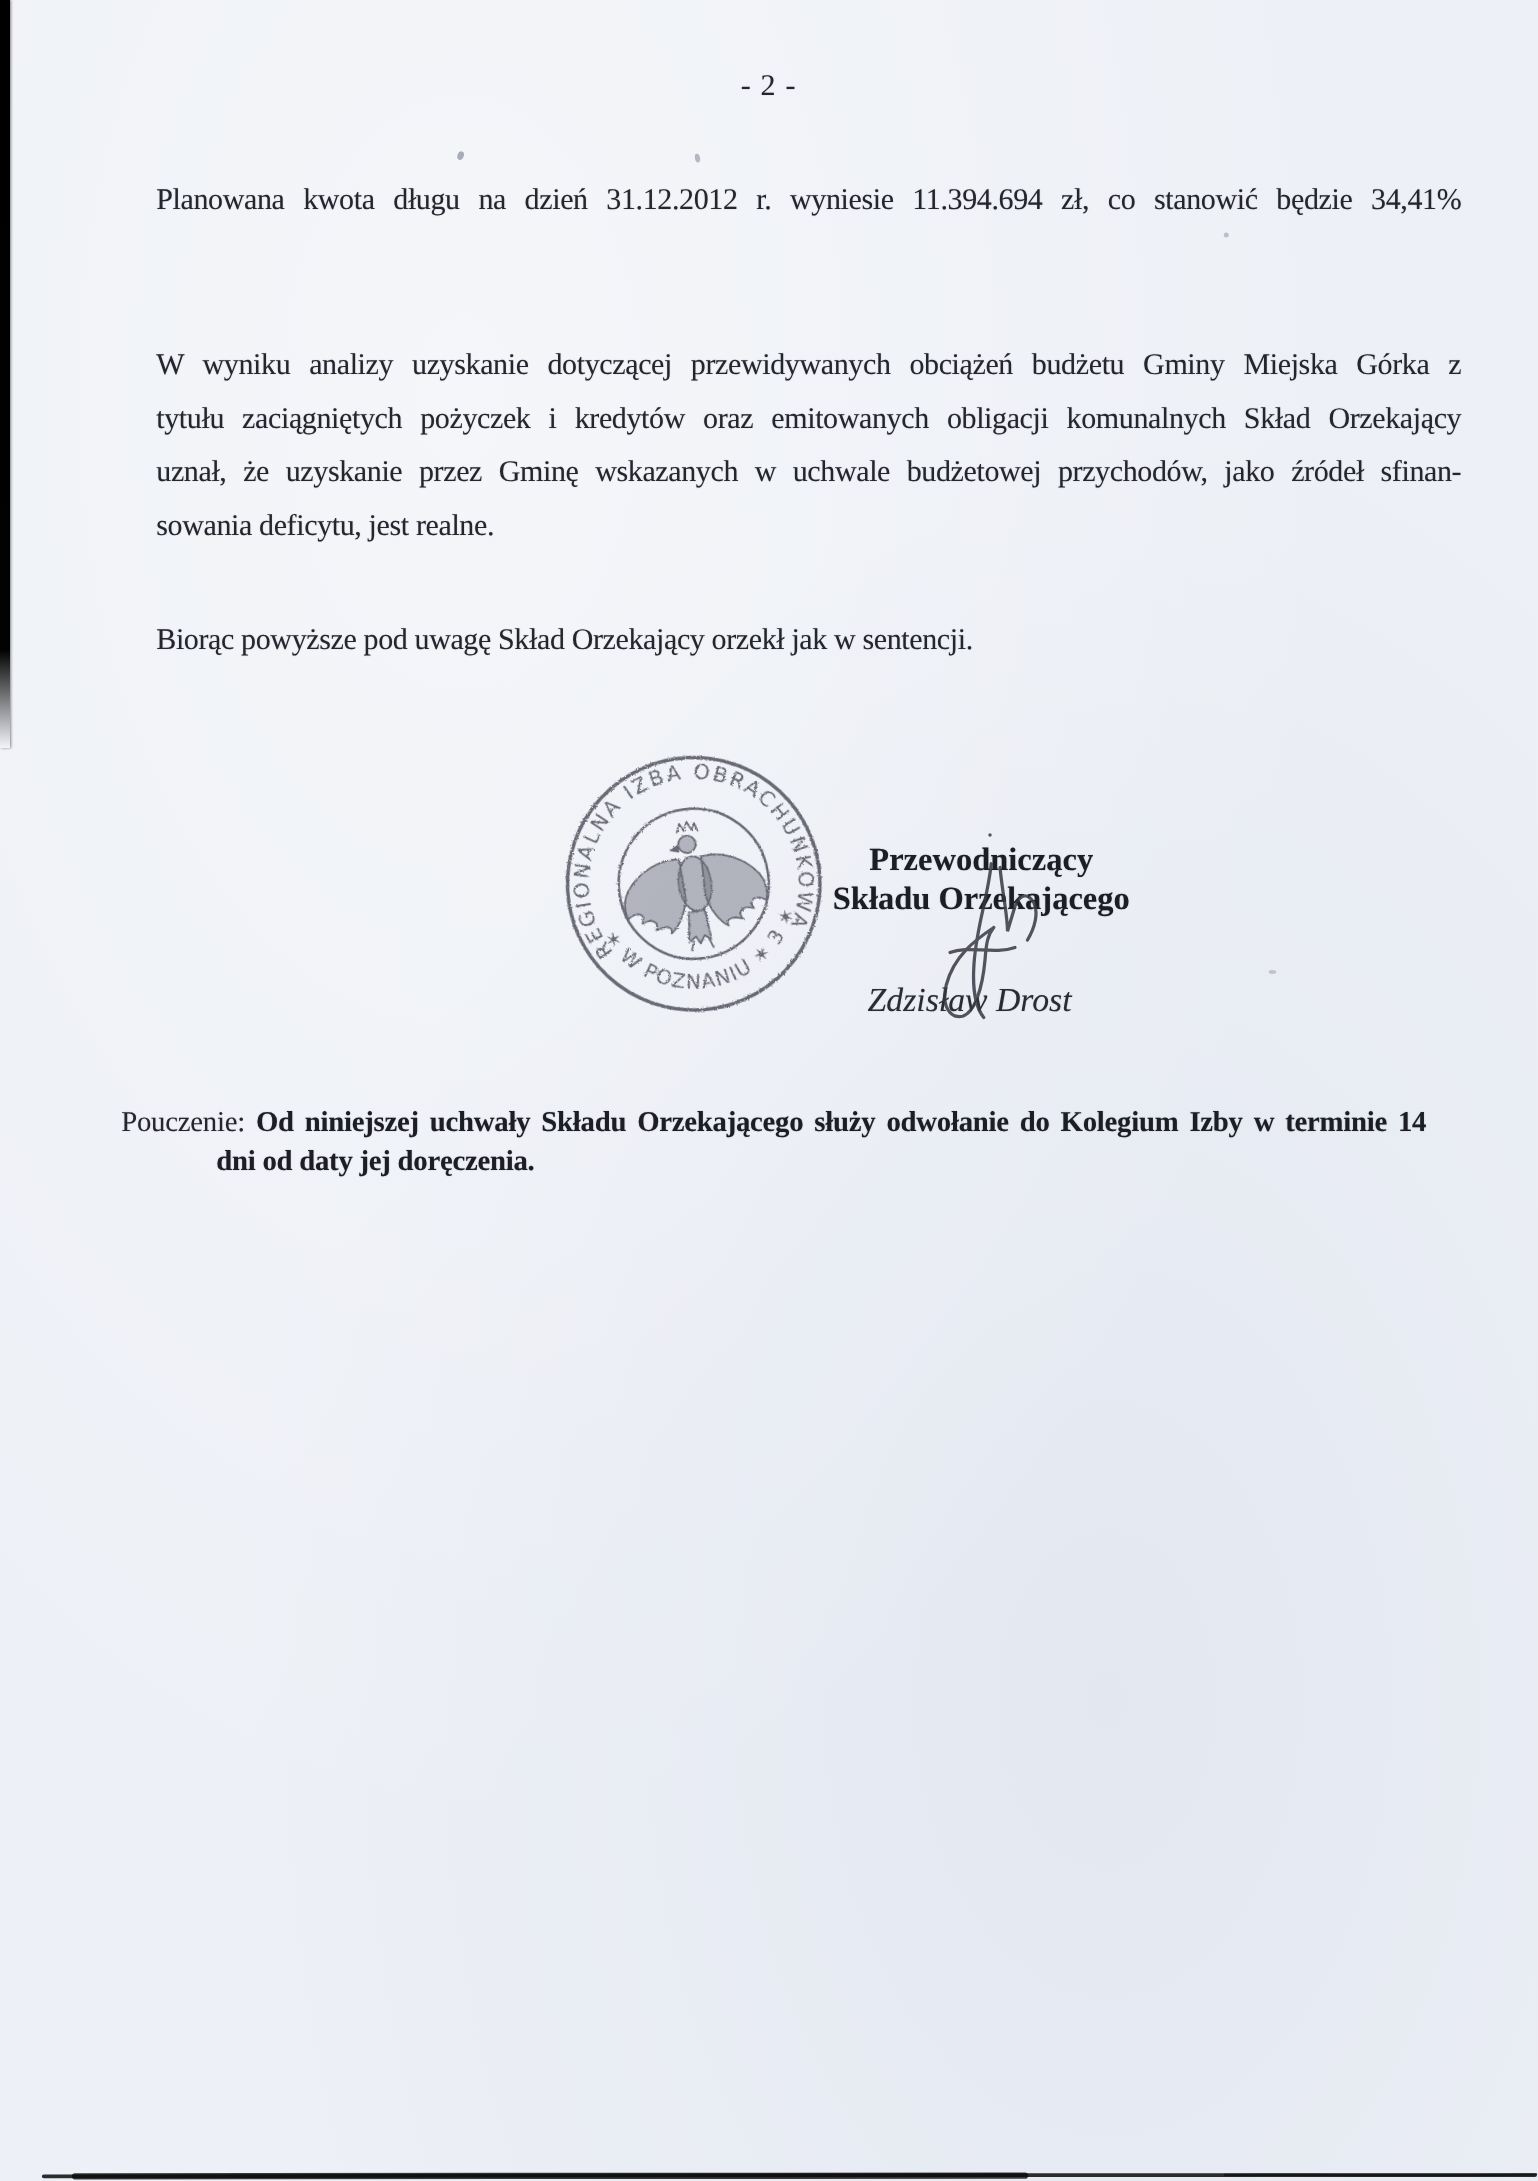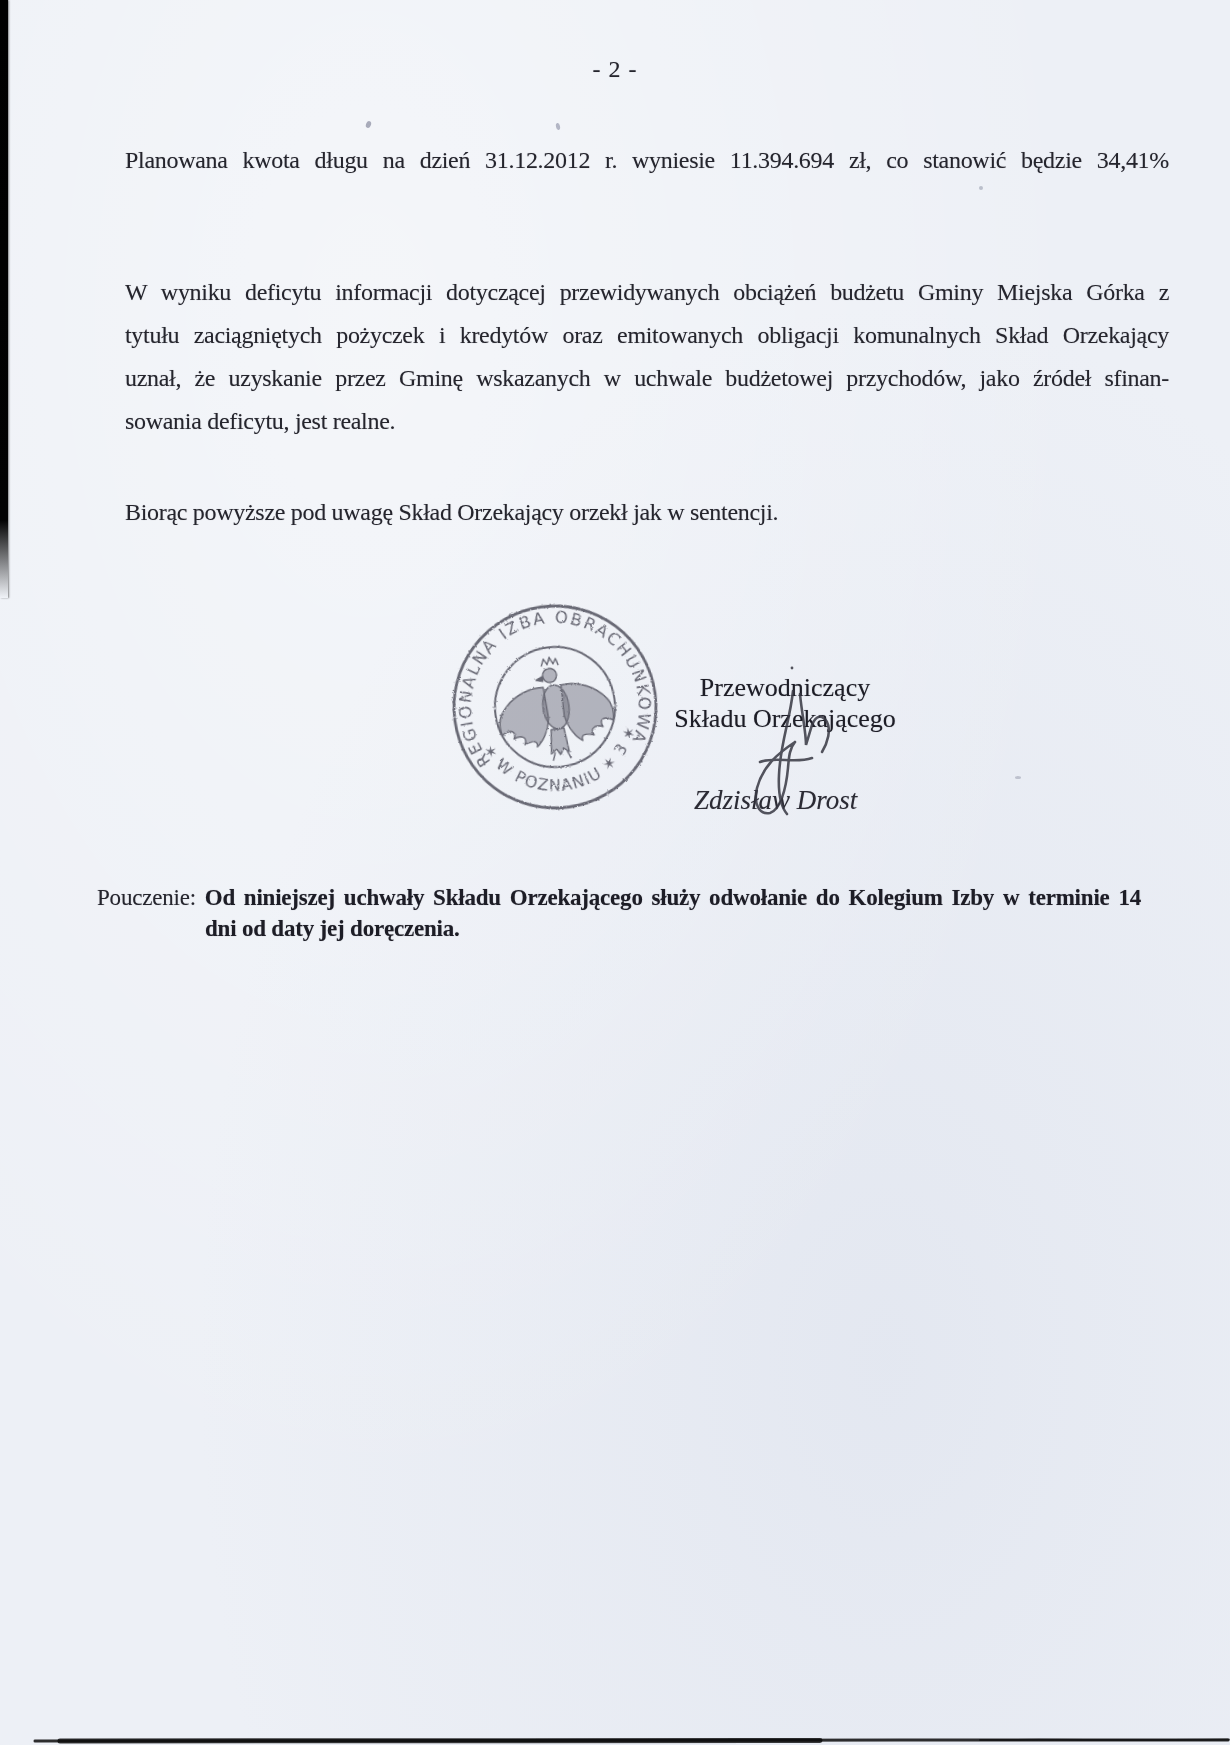--- a/index.html
+++ b/index.html
@@ -22,27 +22,27 @@
   .pageno{top:56px;left:0;width:1230px;text-align:center;font-size:24px;letter-spacing:1px;}
   .para{left:97px;width:1044px;font-size:24px;letter-spacing:-0.3px;margin-left:28px;}
   .para .ln{display:block;height:43px;line-height:43px;white-space:nowrap;
             text-align:justify;text-align-last:justify;overflow:visible;}
   .para .ln.last{text-align:left;text-align-last:left;}
   .p1{top:139px;}
   .p2{top:271px;}
   .p3{top:491px;font-family:Liberation Serif, serif;}
   .p3 .ln{text-align:left;text-align-last:left;}
   .sig-titles{top:672px;left:610px;width:350px;text-align:center;
-              font-weight:normal;font-size:26px;line-height:31px;color:#1d1d26;
+              font-weight:bold;font-size:26px;line-height:31px;color:#1d1d26;
               text-shadow:0 0 1px rgba(25,25,40,.35);}
   .sig-name{top:785px;left:694px;font-style:italic;font-size:27px;line-height:30px;color:#2b2b34;}
   .pouczenie{top:882px;left:97px;width:1044px;font-size:23px;letter-spacing:-0.2px;}
   .pouczenie .ln1{display:block;height:31px;line-height:31px;white-space:nowrap;
                   text-align:justify;text-align-last:justify;}
-  .pouczenie .ln2{display:block;height:31px;line-height:31px;margin-left:108px;}
+  .pouczenie .ln2{display:block;height:31px;line-height:31px;margin-left:76px;}
   .pouczenie b{color:#1d1d26;text-shadow:0 0 1px rgba(25,25,40,.35);}
   
   .edge-left{left:0;top:0;width:8px;height:598px;
     background:linear-gradient(to bottom,#000 0,#020202 520px,rgba(0,0,0,0) 598px);
     box-shadow:1px 0 2px rgba(0,0,0,.45);}
   .speck{border-radius:50%;}
   .s1{left:366px;top:121px;width:5px;height:7px;background:rgba(105,110,135,.55);transform:rotate(20deg);}
   .s2{left:556px;top:123px;width:4px;height:7px;background:rgba(115,120,145,.5);transform:rotate(-12deg);}
   .s3{left:979px;top:186px;width:4px;height:4px;background:rgba(125,130,150,.45);}
   .s4{left:1015px;top:776px;width:6px;height:3px;background:rgba(125,130,150,.4);}
@@ -55,21 +55,21 @@
 
 <div class="page">
 
   <div class="abs pageno ink">- 2 -</div>
 
   <div class="abs para p1 ink">
     <span class="ln">Planowana kwota długu na dzień 31.12.2012 r. wyniesie 11.394.694 zł, co stanowić będzie 34,41%</span>
   </div>
 
   <div class="abs para p2 ink">
-    <span class="ln">W wyniku deficytu informacji dotyczącej przewidywanych obciążeń budżetu Gminy Miejska Górka z</span>
+    <span class="ln">W wyniku analizy uzyskanie dotyczącej przewidywanych obciążeń budżetu Gminy Miejska Górka z</span>
     <span class="ln">tytułu zaciągniętych pożyczek i kredytów oraz emitowanych obligacji komunalnych Skład Orzekający</span>
     <span class="ln">uznał, że uzyskanie przez Gminę wskazanych w uchwale budżetowej przychodów, jako źródeł sfinan-</span>
     <span class="ln last">sowania deficytu, jest realne.</span>
   </div>
 
   <div class="abs para p3 ink">
     <span class="ln">Biorąc powyższe pod uwagę Skład Orzekający orzekł jak w sentencji.</span>
   </div>
 
   <div class="abs stamp-wrap">

